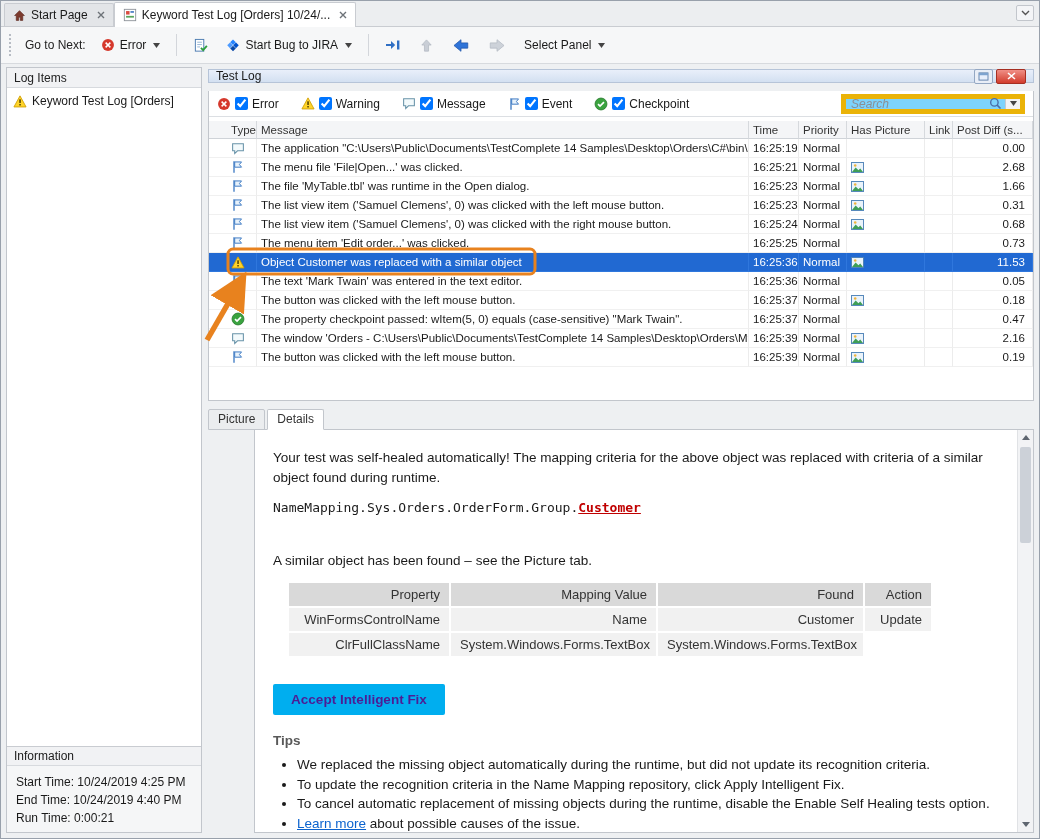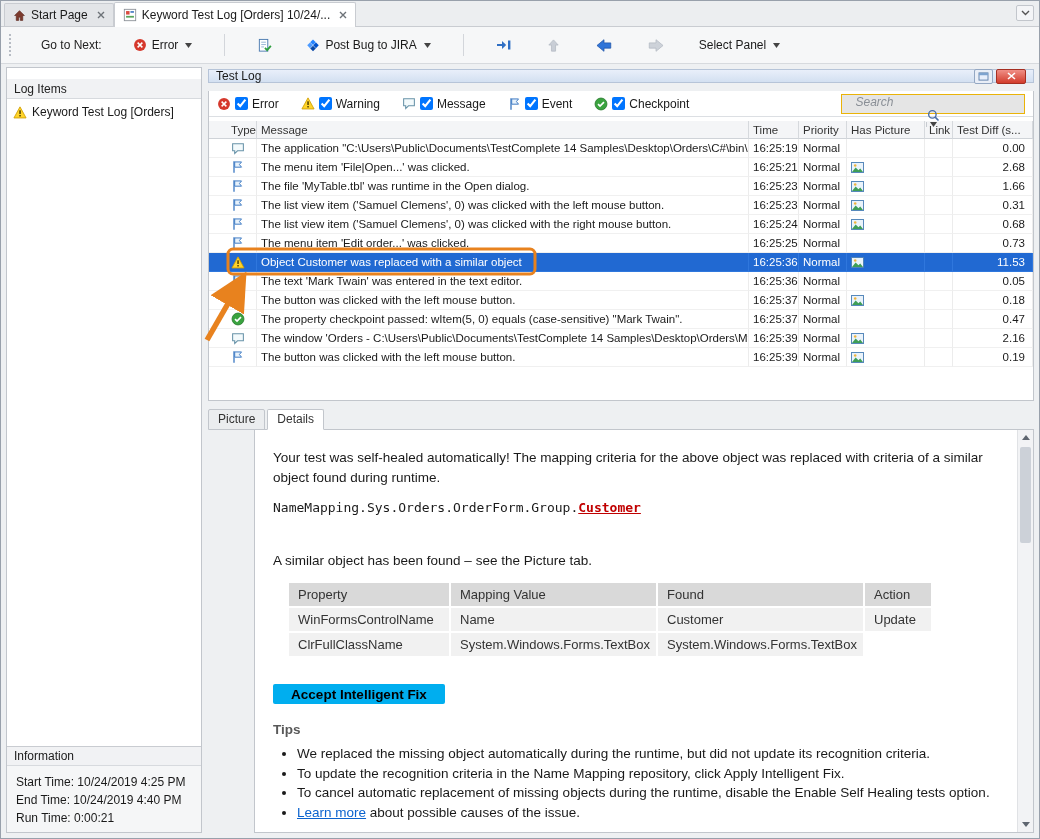--- a/index.html
+++ b/index.html
@@ -19,32 +19,32 @@
          border:1px solid #c9ccd1; border-bottom:none; background:#e3e5e8;
          border-radius:2px 2px 0 0; white-space:nowrap; cursor:default; }
   .tab.active { background:#fff; height:25px; margin-bottom:-1px; }
   .tabclose { margin-left:4px; display:flex; align-items:center; }
   .tab-overflow { margin-left:auto; margin-right:5px; margin-bottom:5px; width:18px; height:16px;
                   display:flex; align-items:center; justify-content:center;
                   border:1px solid #c2c6cc; background:#f4f5f7; border-radius:2px; }
 
   
   .toolbar { position:absolute; left:0; top:26px; right:0; height:37px; background:#f6f7f8;
-             border-bottom:1px solid #d7dade; display:flex; align-items:center; padding:0 8px; gap:24px; }
+             border-bottom:1px solid #d7dade; display:flex; align-items:center; padding:0 8px; gap:8px; }
   .grip { width:4px; height:22px; border-left:2px dotted #b7bcc4; margin-right:2px; }
   .tlabel { color:#222; margin:0 2px; }
   .tbtn { display:flex; align-items:center; gap:5px; padding:4px 5px; border-radius:2px; cursor:default; }
   .caret { margin-left:2px; display:flex; align-items:center; }
   .tbsep { width:1px; height:22px; background:#d3d6db; margin:0 3px; }
 
   
   .left-panel { position:absolute; left:5px; top:66px; width:196px; bottom:5px;
                 display:flex; flex-direction:column; border:1px solid #c2c6cc; background:#fff; }
   .caption { height:20px; background:#f1f2f4; border-bottom:1px solid #d7dade;
-             display:flex; align-items:center; padding:0 7px; color:#222; flex:0 0 auto;margin-top:11px; }
+             display:flex; align-items:center; padding:0 7px; color:#222; flex:0 0 auto; }
   .tree { flex:1 1 auto; background:#fff; padding:5px 4px; overflow:hidden; }
   .tree-item { display:flex; align-items:center; gap:5px; padding:1px 2px; white-space:nowrap; }
   .info-caption { height:20px; background:#f1f2f4; border-top:1px solid #c9ccd1; border-bottom:1px solid #d7dade;
                   display:flex; align-items:center; padding:0 7px; flex:0 0 auto; }
   .info-body { background:#f5f6f7; padding:7px 9px; line-height:18px; height:66px; flex:0 0 auto; white-space:nowrap; }
 
   
   .right-panel { position:absolute; left:207px; top:68px; right:5px; bottom:5px; }
   .tl-header { position:absolute; left:0; right:0; top:0; height:14px;
                background:linear-gradient(#e9effa,#d3e0f1); border:1px solid #b6c4d8;
@@ -53,22 +53,22 @@
   .btn-float { width:19px; height:15px; background:#e9eef7; border:1px solid #93a7c3;
                display:flex; align-items:center; justify-content:center; border-radius:2px; }
   .btn-close { width:30px; height:15px; background:linear-gradient(#f08f86,#d23c2c); border:1px solid #a52f22;
                display:flex; align-items:center; justify-content:center; border-radius:2px; }
 
   .tl-body { position:absolute; left:0; right:0; top:22px; height:310px; background:#fff;
              border:1px solid #c2c6cc; border-top:none; overflow:hidden; }
   .filterbar { height:26px; border-bottom:1px solid #dcdfe3; display:flex; align-items:center; padding:0 8px; }
   .filter { display:flex; align-items:center; gap:4px; margin-right:22px; }
   .filter input { width:13px; height:13px; }
-  .search-wrap { margin-left:auto; display:flex; align-items:center; border:1px solid #eab308;
-                 background:#e5e5e5; height:20px; width:184px;flex-direction:column; }
+  .search-wrap { margin-left:auto; display:flex; align-items:center; border:5px solid #eab308;
+                 background:#7dd3fc; height:20px; width:184px; }
   .search-input { border:none; outline:none; flex:1; min-width:0; padding:0 5px; font-size:12px;
                   font-family:inherit; background:transparent; }
   .search-input::placeholder { font-style:italic; color:#8a8f96; }
   .search-ico { padding:0 3px; display:flex; align-items:center; }
   .search-drop { width:15px; height:100%; border-left:1px solid #c6cad0; background:#f1f2f4;
                  display:flex; align-items:center; justify-content:center; }
 
   .grid { margin-top:4px; font-size:11.5px; }
   .lrow { display:grid; grid-template-columns:48px 492px 50px 48px 78px 28px 1fr;
           height:19px; align-items:stretch; }
@@ -88,25 +88,25 @@
   .dtab.active { background:#fff; border-bottom:1px solid #fff; position:relative; z-index:2; }
   .details { position:absolute; left:0; right:0; top:360px; bottom:0; background:#fff;
              border:1px solid #c2c6cc; overflow:hidden;margin-left:46px; }
   .details-content { position:absolute; left:0; top:0; right:16px; bottom:0;
                      padding:18px 14px 6px 18px; font-size:13.5px; color:#1a1a1a; overflow:hidden; }
   .dp { max-width:762px; line-height:20px; margin-bottom:12px; }
   .code { font-family:"DejaVu Sans Mono","Liberation Mono",monospace; font-size:13px; margin-bottom:36px; }
   .code-obj { color:#c00000; font-weight:bold; text-decoration:underline; }
   .map-table { display:grid; grid-template-columns:160px 205px 205px 66px; gap:2px;
                margin:8px 0 0 16px; width:max-content; font-size:13px; }
-  .map-cell { background:#f1f1f1; padding:4px 9px; color:#333; white-space:nowrap; }
+  .map-cell { background:#f1f1f1; padding:4px 9px; color:#333; white-space:nowrap;text-align:right; }
   .map-cell.map-head { background:#d9d9d9; }
   .map-cell.empty { background:transparent; }
-  .accept-btn { display:block; margin:28px 0 18px 0; width:172px; height:20px; background:#00aeef;
-                color:#000000; font-weight:bold; font-size:13.5px; border:none; border-radius:2px;
+  .accept-btn { display:block; margin:28px 0 18px 0; width:172px; height:31px; background:#00aeef;
+                color:#4c1d95; font-weight:bold; font-size:13.5px; border:none; border-radius:2px;
                 font-family:inherit; cursor:pointer; }
   .tips-title { font-weight:bold; color:#595959; margin-bottom:7px; }
   .tips { margin-left:24px; line-height:19.5px; }
   .tips a { color:#0b63ce; }
 
   .vscroll { position:absolute; right:0; top:0; bottom:0; width:16px; background:#f2f3f5;
              border-left:1px solid #e0e2e5; }
   .varrow { position:absolute; left:0; right:0; height:15px; display:flex; align-items:center; justify-content:center; }
   .vthumb { position:absolute; left:2px; right:2px; top:17px; height:96px; background:#ccd1d8; border-radius:2px; }
 
@@ -185,21 +185,21 @@
   </div>
   <div class="tbtn">
     <span data-icon="jira-icon">
         <svg width="14" height="15" viewBox="0 0 16 16">
           <path d="M8 1 11.2 4.2 8 7.4 4.8 4.2z" fill="#2684ff"></path>
           <path d="M4.6 4.6 7.8 7.8 4.6 11 1.4 7.8z" fill="#4c9aff"></path>
           <path d="M11.4 4.6 14.6 7.8 11.4 11 8.2 7.8z" fill="#0052cc"></path>
           <path d="M8 8.2 11.2 11.4 8 14.6 4.8 11.4z" fill="#0747a6"></path>
         </svg>
       </span>
-    <span>Post Bug to JIRA</span>
+    <span>Start Bug to JIRA</span>
     <span class="caret" data-icon="caret-down-icon">
         <svg width="7" height="5" viewBox="0 0 7 5">
           <path d="M0 0h7L3.5 5z" fill="#444"></path>
         </svg>
       </span>
   </div>
   <div class="tbsep"></div>
   <div class="tbtn">
     <span data-icon="goto-next-icon">
         <svg width="16" height="14" viewBox="0 0 16 14">
@@ -355,21 +355,21 @@
     </div>
 
     <div class="grid">
       <div class="lrow lhead">
           <div class="cell cell-type" style="padding-left:6px">Type</div>
           <div class="cell" style="">Message</div>
           <div class="cell" style="">Time</div>
           <div class="cell" style="">Priority</div>
           <div class="cell" style="">Has Picture</div>
           <div class="cell" style="">Link</div>
-          <div class="cell" style="">Test Diff (s...</div>
+          <div class="cell" style="">Post Diff (s...</div>
         </div>
       <div>
           <div class="lrow">
             <div class="cell cell-type">
               <span class="icon">
                 <svg width="14" height="13" viewBox="0 0 16 15">
                   <path d="M1.8 2h12.4v8.2H7.4L4.2 13.4v-3.2H1.8z" fill="#f3fafc" stroke="#6792a8" stroke-width="1.2"></path>
                 </svg>
               </span>
             </div>
@@ -382,21 +382,21 @@
           </div>
           <div class="lrow">
             <div class="cell cell-type">
               <span class="icon">
                 <svg width="13" height="14" viewBox="0 0 14 16">
                   <path d="M3 1.5v13" stroke="#3a78c2" stroke-width="1.5"></path>
                   <path d="M3.8 2.2h7.8l-2.4 3 2.4 3H3.8z" fill="#e8f2fb" stroke="#3a78c2" stroke-width="1.1"></path>
                 </svg>
               </span>
             </div>
-            <div class="cell">The menu item 'File|Open...' was clicked.</div>
+            <div class="cell">The menu file 'File|Open...' was clicked.</div>
             <div class="cell">16:25:21</div>
             <div class="cell">Normal</div>
             <div class="cell">
               <span class="icon">
                 <svg width="13" height="11" viewBox="0 0 14 12">
                   <rect x="0.5" y="0.5" width="13" height="11" fill="#eaf3fb" stroke="#4a7fb5"></rect>
                   <path d="M1 11l4-5 3 3 2-2 3 4z" fill="#3f9e57"></path>
                   <circle cx="4.5" cy="3.8" r="1.4" fill="#f0b43c"></circle>
                 </svg>
               </span>

